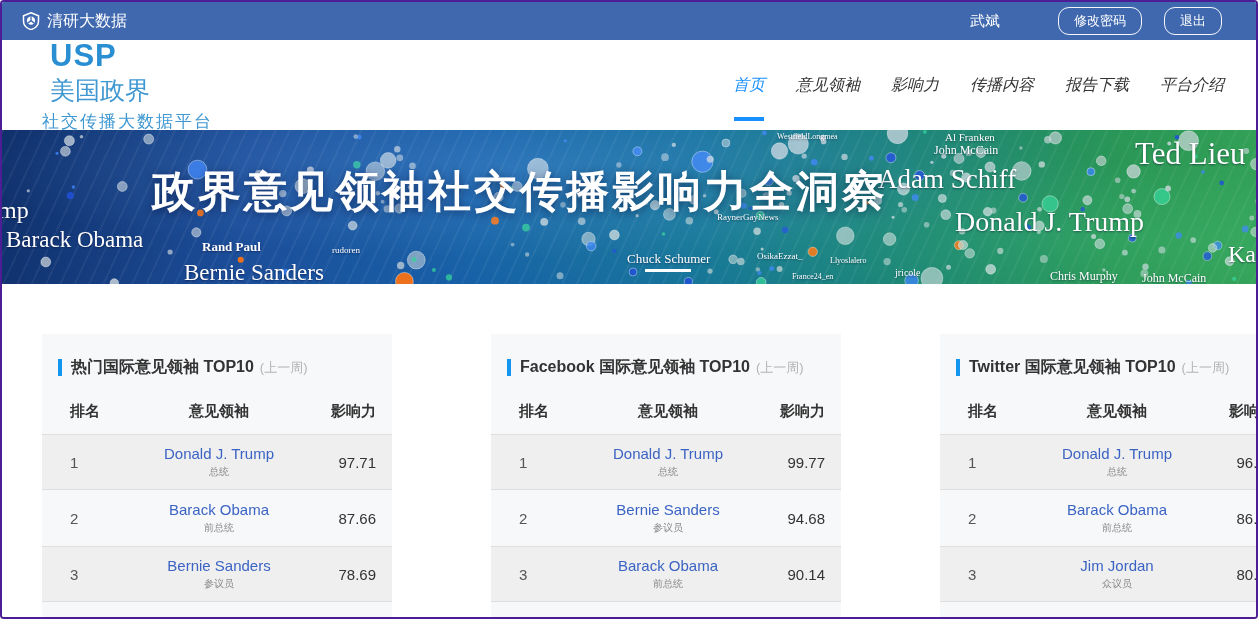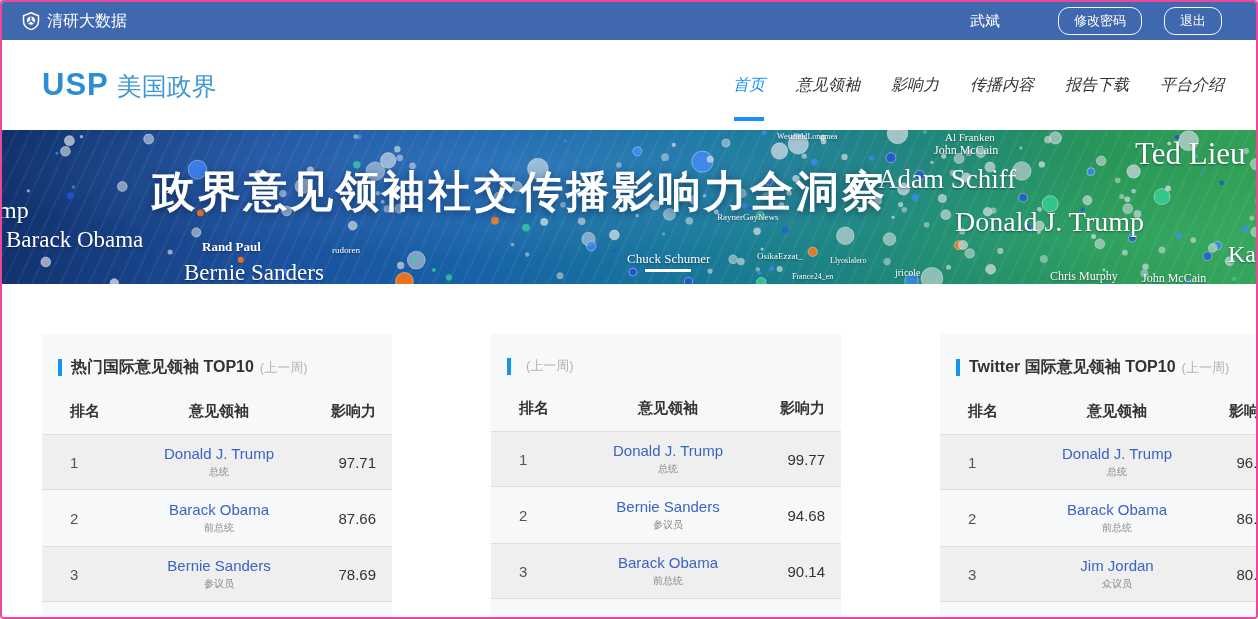--- a/index.html
+++ b/index.html
@@ -1,30 +1,30 @@
 <!DOCTYPE html>
 <html><head>
 <meta charset="utf-8">
 <style>
   * { margin:0; padding:0; box-sizing:border-box; }
   body { background:#eee; font-family:"Liberation Sans","DejaVu Sans",sans-serif; }
-  .page { position:relative; width:1258px; height:619px; background:#fff; border:2px solid #ec4899; border-radius:4px; overflow:hidden; margin:0 auto; }
+  .page { position:relative; width:1258px; height:619px; background:#fff; border:2px solid #4c1d95; border-radius:4px; overflow:hidden; margin:0 auto; }
 
   
   .topbar { height:38px; background:#3f68af; display:flex; align-items:center; justify-content:space-between; padding:0 34px 0 20px; }
   .brand { display:flex; align-items:center; color:#fff; font-size:16px; }
   .brand svg { margin-right:7px; display:block; }
   .topbar-right { display:flex; align-items:center; }
   .username { color:#fff; font-size:15px; margin-right:36px; cursor:default; }
   .tb-btn { background:transparent; border:1px solid rgba(255,255,255,.95); border-radius:11px; color:#fff; font-size:13px; padding:4px 15px; margin-left:22px; cursor:pointer; font-family:inherit; }
 
   
   .header { height:90px; background:#fff; display:flex; align-items:center; justify-content:space-between; padding:0 32px 0 40px; }
   .logo { cursor:pointer; }
-  .logo-line1 { display:flex; align-items:baseline; }
+  .logo-line1 { display:flex; align-items:baseline;flex-direction:column; }
   .logo-usp { font-size:31px; font-weight:bold; color:#2a8ed2; letter-spacing:1px; }
   .logo-suffix { font-size:25px; color:#3f98d2; margin-left:8px; }
   .logo-subtitle { font-size:17px; color:#3f98d2; letter-spacing:2px; margin-top:3px; }
   .nav { display:flex; align-items:center;font-style:italic; }
   .nav-item { position:relative; font-size:16px; color:#333; margin-left:31px; cursor:pointer; white-space:nowrap; }
   .nav-item.active { color:#1890ff; }
   .nav-item.active::after { content:""; position:absolute; left:1px; right:1px; bottom:-25px; height:4px; background:#1890ff; }
 
   
   .banner { position:relative; height:154px; overflow:hidden;
@@ -79,20 +79,21 @@
       <button class="tb-btn">退出</button>
     </div>
   </div>
 
   <div class="header">
     <div class="logo">
       <div class="logo-line1">
         <span class="logo-usp">USP</span>
         <span class="logo-suffix">美国政界</span>
       </div>
+      <div class="logo-subtitle">社交传播大数据平台</div>
     </div>
     <div class="nav">
         <div class="nav-item active">首页</div>
         <div class="nav-item">意见领袖</div>
         <div class="nav-item">影响力</div>
         <div class="nav-item">传播内容</div>
         <div class="nav-item">报告下载</div>
         <div class="nav-item">平台介绍</div>
       </div>
   </div>
@@ -357,20 +358,21 @@
           <div class="col-name">
             <div class="name-link">Bernie Sanders</div>
             <div class="name-role">参议员</div>
           </div>
           <div class="col-score">78.69</div>
         </div>
       </div>
       <div class="card">
         <div class="card-title-row">
           <span class="accent-bar"></span>
+          <span class="card-title">Facebook 国际意见领袖 TOP10</span>
           <span class="card-period">(上一周)</span>
         </div>
         <div class="thead">
           <div class="col-rank">排名</div>
           <div class="col-name">意见领袖</div>
           <div class="col-score">影响力</div>
         </div>
         <div class="trow odd">
           <div class="col-rank">1</div>
           <div class="col-name">

